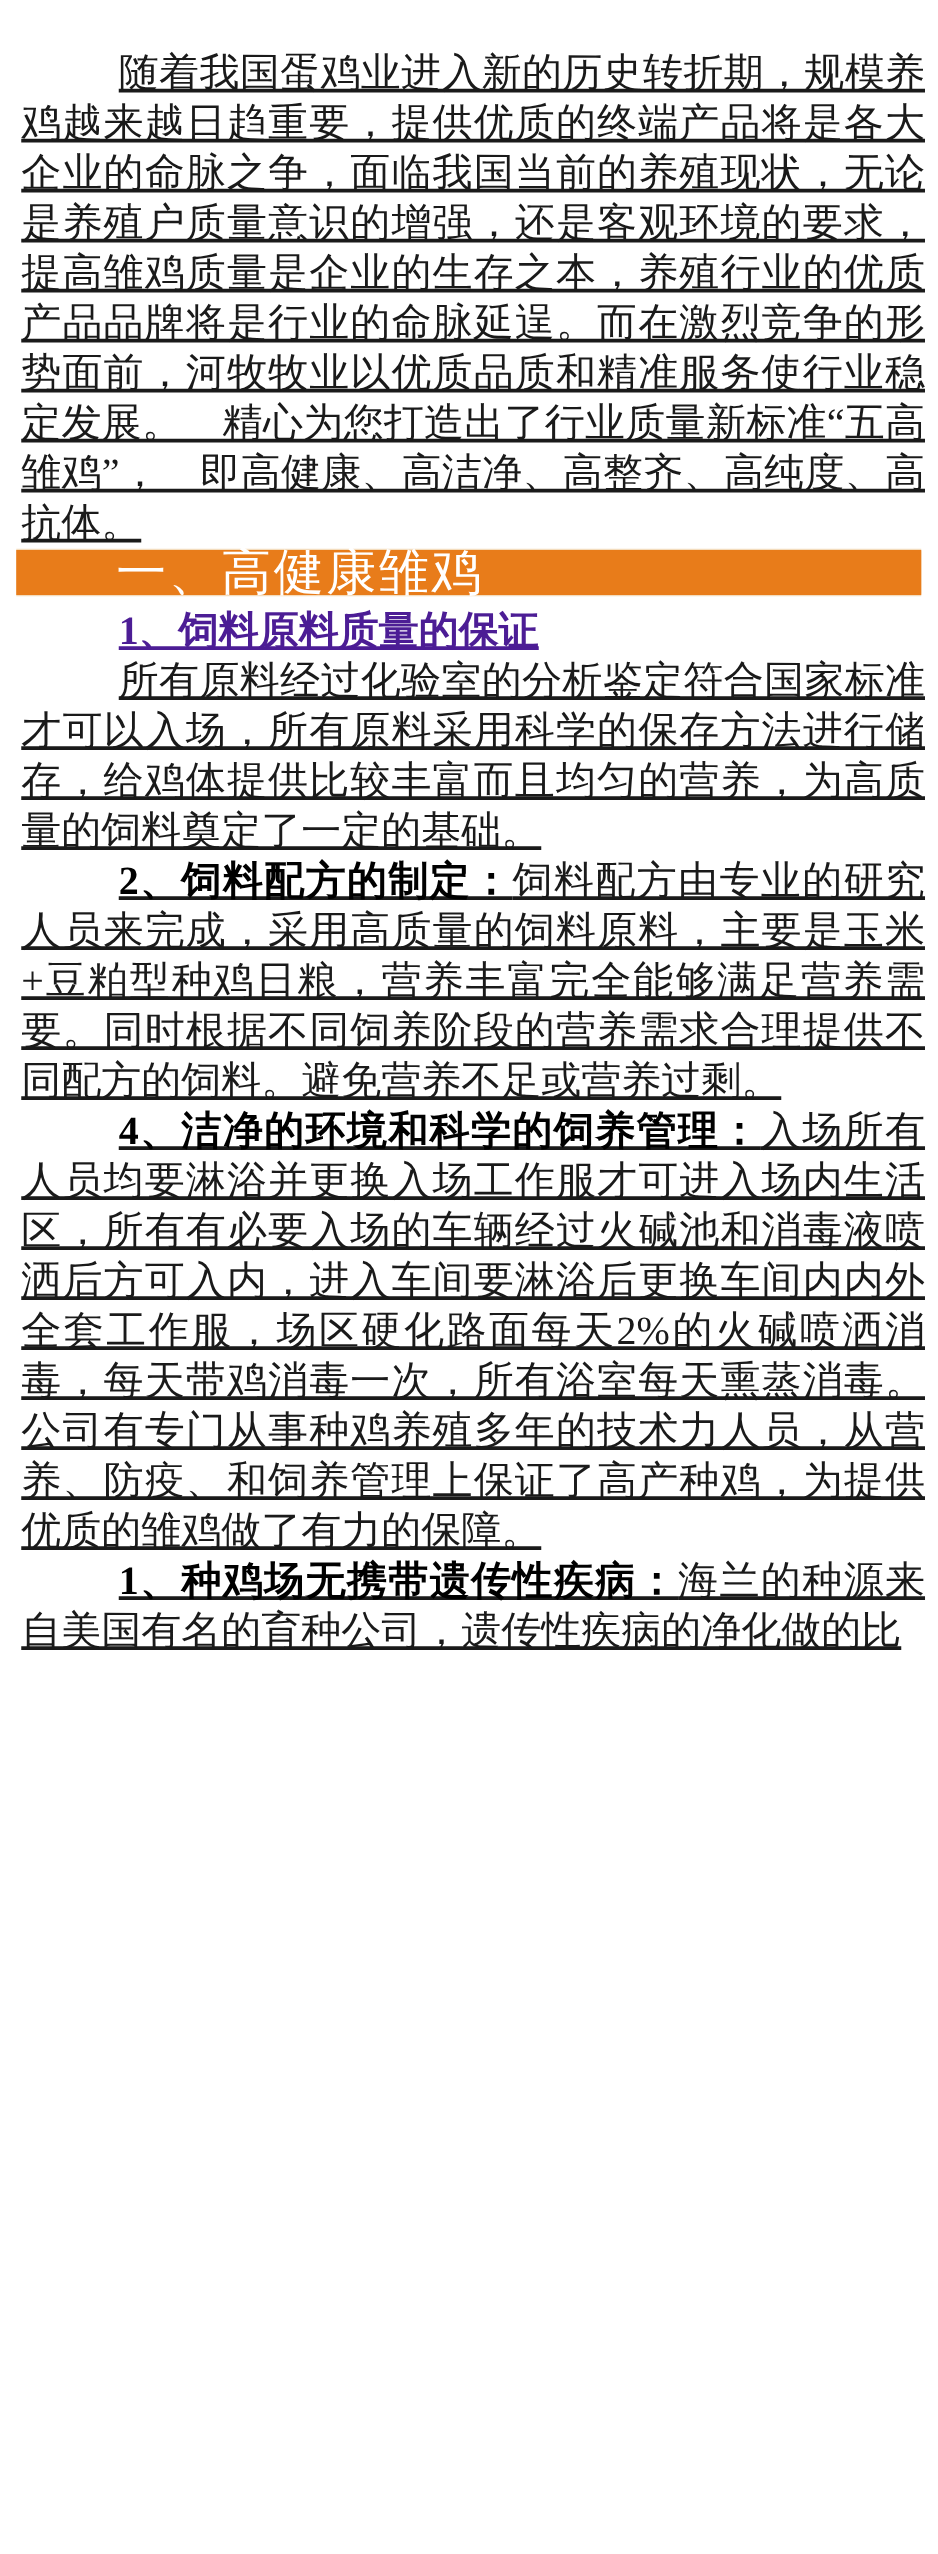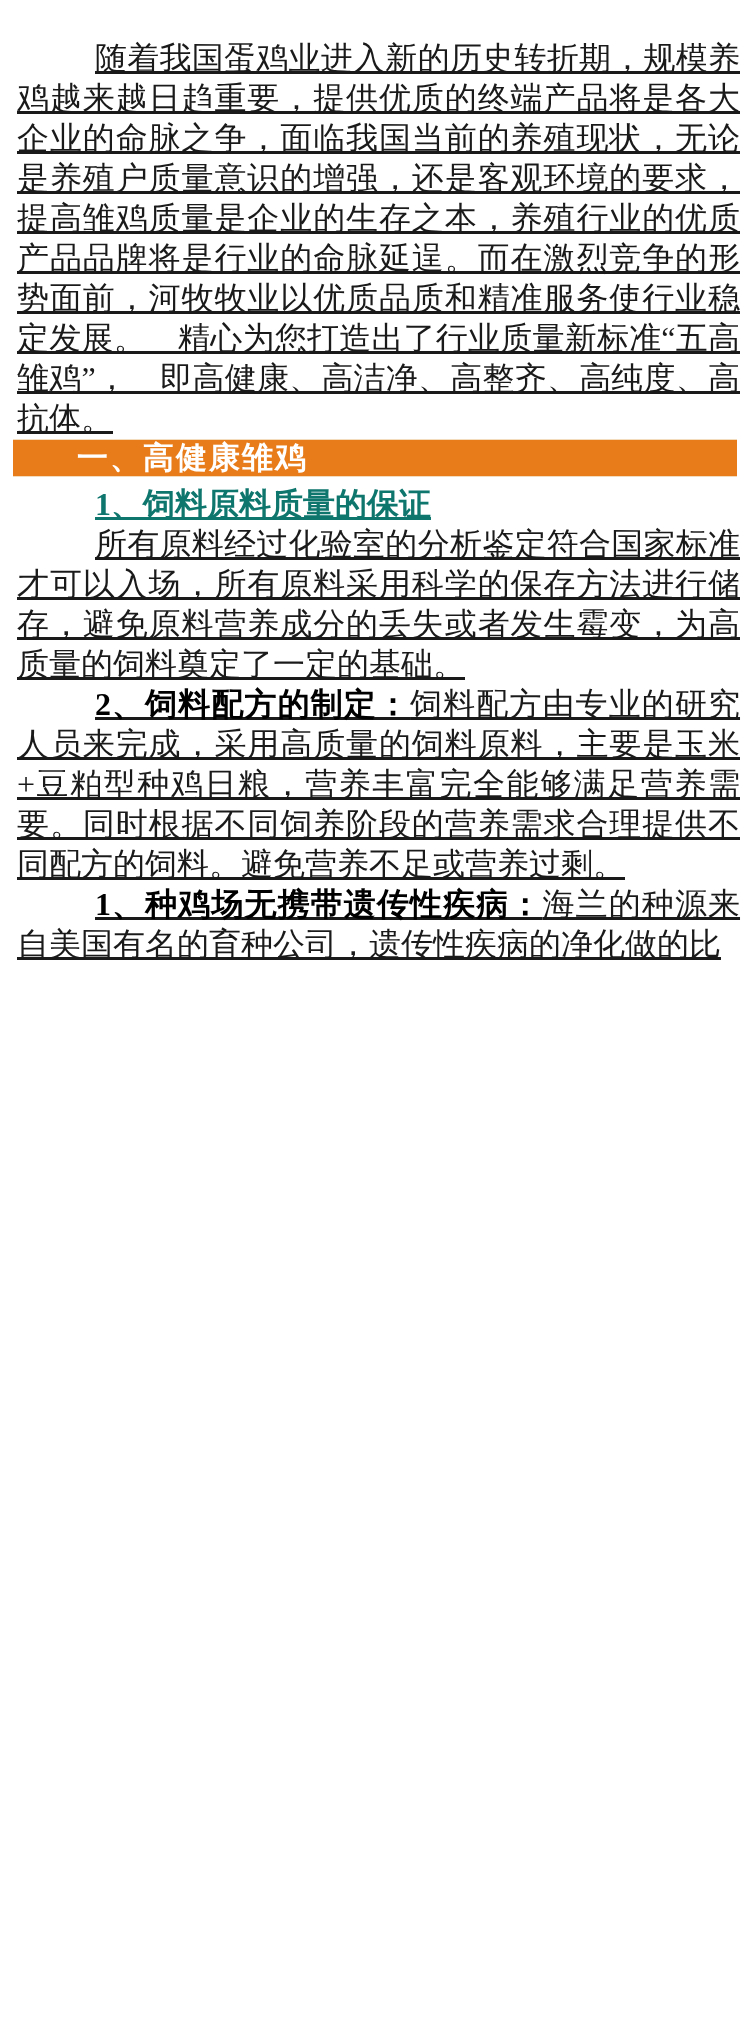--- a/index.html
+++ b/index.html
@@ -21,64 +21,65 @@
     text-align: justify;
   }
   .doc p {
     margin: 0;
     padding: 0;
     text-indent: 78px;
     word-break: break-all;
     text-decoration: underline;
   }
   .green-heading {
-    color: #0f766e;
+    color: #4c1d95;
     font-weight: bold;
   }
   .green-lead {
     color: #000000;
     font-weight: bold;
   }
   .banner {
     position: relative;
     left: -4px;
     width: 724px;
     height: 36px;
     margin: 2px 0 8px 0;
     background: #E87C1A;
     box-shadow: 0 1px 0 #f3dcbd, 0 -1px 0 #f3dcbd;
   }
   .banner-text {
     display: block;
-    padding-left: 64px;
+    padding-left: 80px;
     color: #ffffff;
-    font-weight: bold;
-    font-size: 31px;
+    font-weight: normal;
+    font-size: 40px;
     line-height: 36px;
     text-indent: 0;
     letter-spacing: 2px;
   }
 </style>
 </head>
 <body>
 
 <main class="doc">
 
   <p>随着我国蛋鸡业进入新的历史转折期，规模养鸡越来越日趋重要，提供优质的终端产品将是各大企业的命脉之争，面临我国当前的养殖现状，无论是养殖户质量意识的增强，还是客观环境的要求，提高雏鸡质量是企业的生存之本，养殖行业的优质产品品牌将是行业的命脉延逞。而在激烈竞争的形势面前，河牧牧业以优质品质和精准服务使行业稳定发展。　精心为您打造出了行业质量新标准“五高雏鸡”，　即高健康、高洁净、高整齐、高纯度、高抗体。</p>
 
   <div class="banner">
     <span class="banner-text">一、高健康雏鸡</span>
   </div>
 
 
   <p class="green-heading">1、饲料原料质量的保证</p>
 
-  <p>所有原料经过化验室的分析鉴定符合国家标准才可以入场，所有原料采用科学的保存方法进行储存，避免原料营养成分的丢失或者发生霉变，为高质量的饲料奠定了一定的基础。</p>
+  <p>所有原料经过化验室的分析鉴定符合国家标准才可以入场，所有原料采用科学的保存方法进行储存，给鸡体提供比较丰富而且均匀的营养，为高质量的饲料奠定了一定的基础。</p>
 
   <p><span class="green-lead">2、饲料配方的制定：</span><span>饲料配方由专业的研究人员来完成，采用高质量的饲料原料，主要是玉米+豆粕型种鸡日粮，营养丰富完全能够满足营养需要。同时根据不同饲养阶段的营养需求合理提供不同配方的饲料。避免营养不足或营养过剩。</span></p>
 
 
+  <p><span class="green-lead">4、洁净的环境和科学的饲养管理：</span><span>入场所有人员均要淋浴并更换入场工作服才可进入场内生活区，所有有必要入场的车辆经过火碱池和消毒液喷洒后方可入内，进入车间要淋浴后更换车间内内外全套工作服，场区硬化路面每天2%的火碱喷洒消毒，每天带鸡消毒一次，所有浴室每天熏蒸消毒。公司有专门从事种鸡养殖多年的技术力人员，从营养、防疫、和饲养管理上保证了高产种鸡，为提供优质的雏鸡做了有力的保障。</span></p>
 
 
 
   <p><span class="green-lead">1、种鸡场无携带遗传性疾病：</span><span>海兰的种源来自美国有名的育种公司，遗传性疾病的净化做的比</span></p>
 
 </main>
 
 </body></html>

